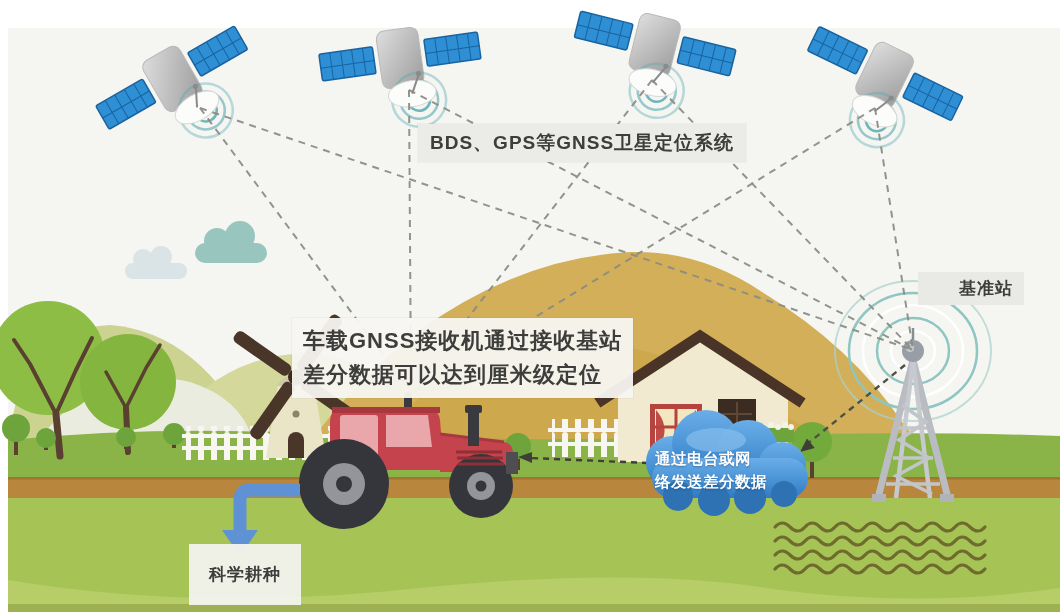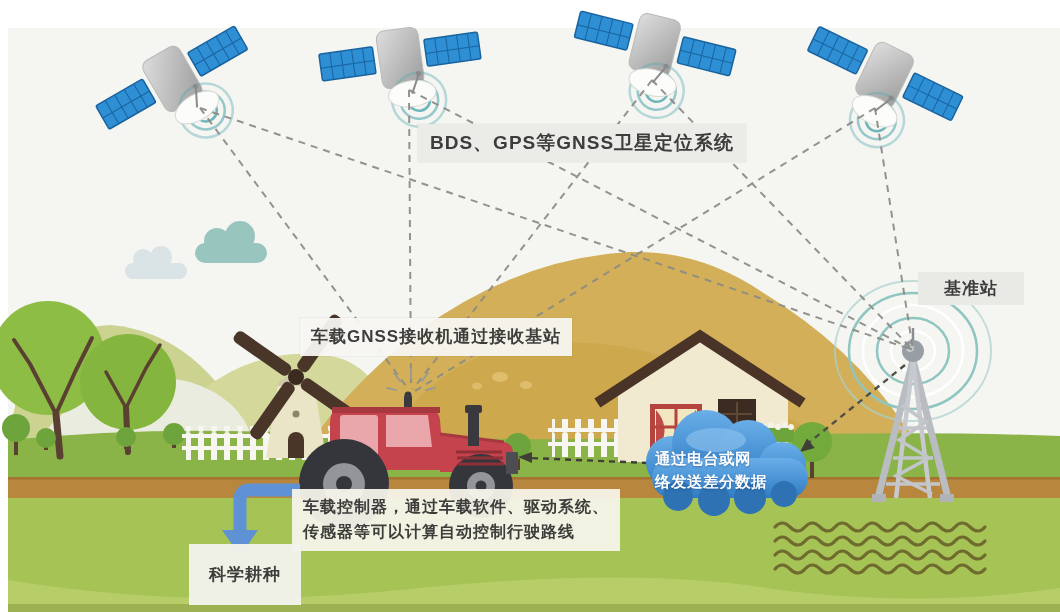--- a/index.html
+++ b/index.html
@@ -7,22 +7,22 @@
          font-family:"Liberation Sans","DejaVu Sans",sans-serif;}
   .sky{position:absolute;left:8px;top:28px;width:1052px;height:584px;background:#f5f5f2;}
   svg.layer{position:absolute;left:0;top:0;width:1060px;height:612px;}
   #terrain{z-index:1}
   #sats{z-index:2}
   #links{z-index:3}
   #fg{z-index:4}
   .label{position:absolute;z-index:5;font-weight:700;color:#3d3d3b;letter-spacing:1px;}
   .box{background:rgba(247,246,241,.95);box-shadow:0 0 0 1px rgba(0,0,0,0.03);}
   .lbl-gnss{left:418px;top:124px;font-size:19px;padding:6px 12px;background:#ebebe8;}
-  .lbl-base{left:918px;top:272px;width:84px;font-size:17px;padding:5px 11px;text-align:center;background:#e9e9e6;}
-  .lbl-receiver{left:300px;top:318px;font-size:17px;line-height:1.55;padding:6px 11px;}
+  .lbl-base{left:918px;top:272px;width:84px;font-size:17px;padding:5px 11px;text-align:right;background:#e9e9e6;}
+  .lbl-receiver{left:292px;top:318px;font-size:22px;line-height:1.55;padding:6px 11px;}
   .lbl-controller{left:292px;top:489px;font-size:16px;line-height:1.55;padding:6px 11px;background:rgba(246,244,235,.94);}
   .lbl-farm{left:189px;top:544px;font-size:17px;padding:19px 20px;background:rgba(243,242,236,.96);}
   .lbl-cloud{left:655px;top:447px;width:156px;font-size:15.5px;line-height:1.5;color:#ffffff;
              z-index:6;text-shadow:0 1px 2px rgba(20,60,110,.45);letter-spacing:.5px;}
   .line{display:block;}
 </style>
 </head>
 <body>
 
 <div class="stage">
@@ -269,26 +269,23 @@
       <polygon points="222,530 258,530 240,556" fill="#5e92d4"></polygon>
     </g>
   </svg>
 
   <div class="label lbl-gnss box">BDS、GPS等GNSS卫星定位系统</div>
 
   <div class="label lbl-base">基准站</div>
 
   <div class="label lbl-receiver box">
     <span class="line">车载GNSS接收机通过接收基站</span>
+    <span class="line">差分数据可以达到厘米级定位</span>
   </div>
 
-  <div class="label lbl-controller">
-    <span class="line">车载控制器，通过车载软件、驱动系统、</span>
-    <span class="line">传感器等可以计算自动控制行驶路线</span>
-  </div>
 
   <div class="label lbl-cloud">
     <span class="line">通过电台或网</span>
     <span class="line">络发送差分数据</span>
   </div>
 
   <div class="label lbl-farm">科学耕种</div>
 </div>
 
 </body></html>

